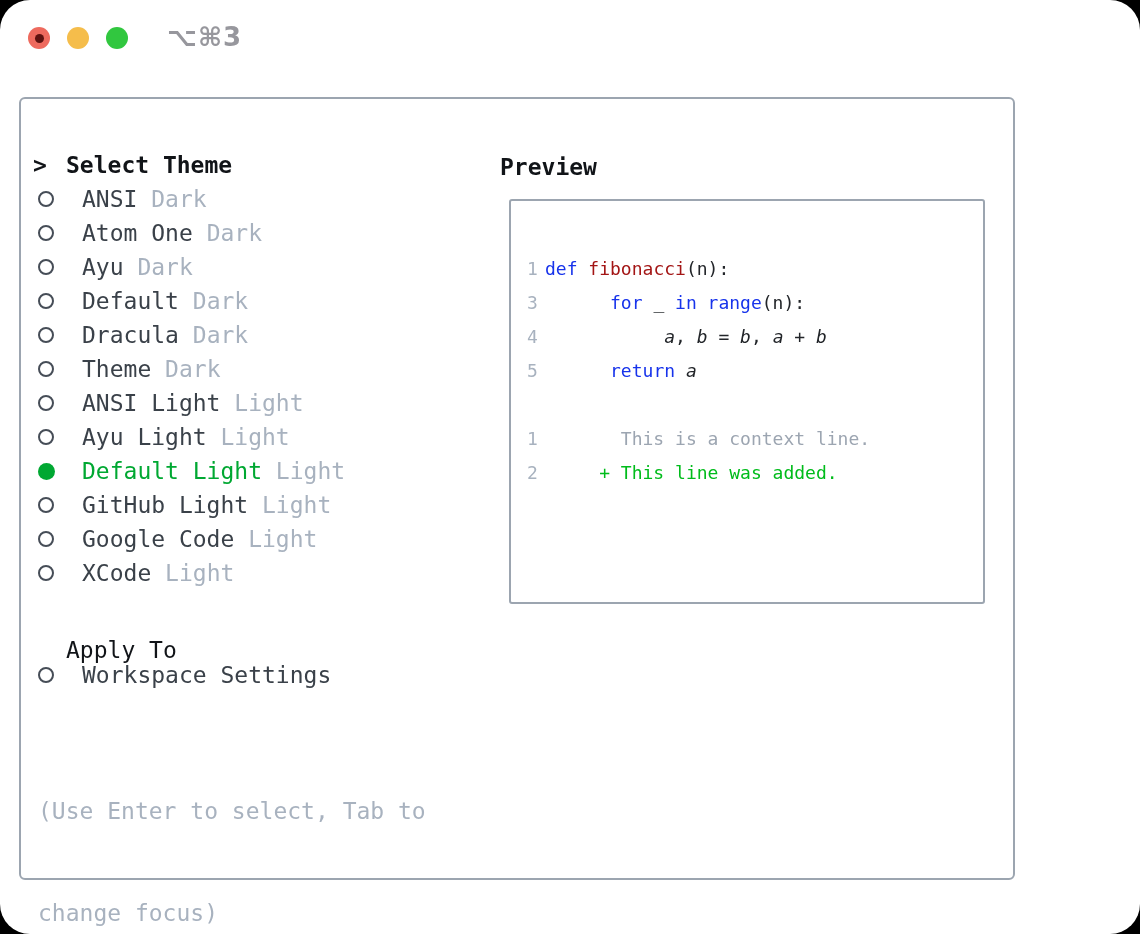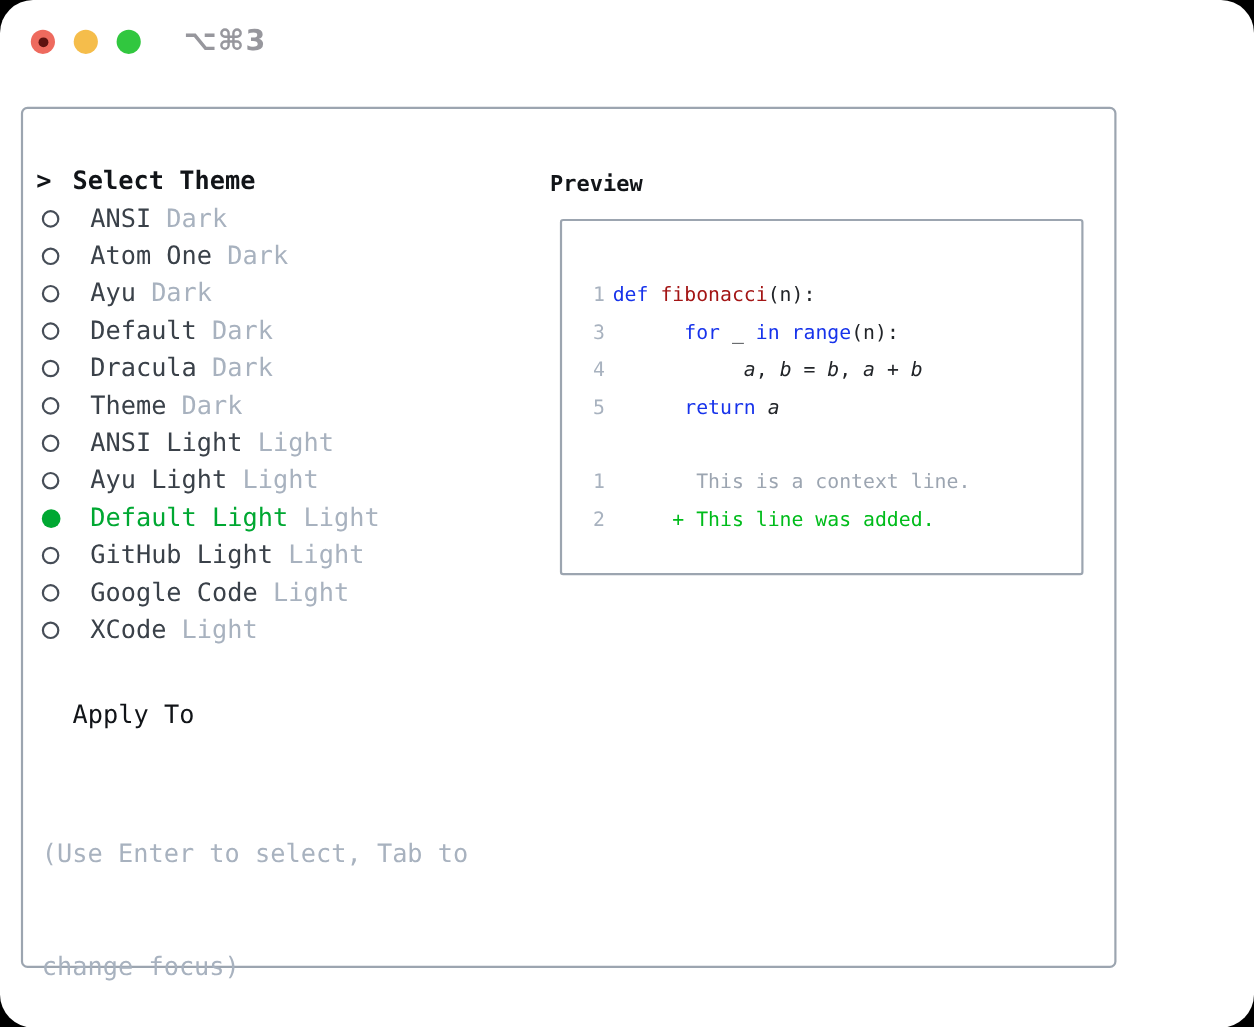--- a/index.html
+++ b/index.html
@@ -40,26 +40,26 @@
   .bullet.sel { width:17px; height:17px; border:none; background:var(--accent_green,#00a832); }
   .t-name { color:var(--dark_text,#3a4149);margin-left:16px; }
   .t-name.sel { color:var(--accent_green,#00a832); }
   .t-badge { color:var(--muted_gray,#a8b2bf); }
   .subhead { color:var(--black_text,#111418);margin-top:17px; }
   .spacer { height:34px; }
   .help { font-size:23px; line-height:34px; color:var(--muted_gray,#a8b2bf); white-space:pre; }
   
   .preview-label {
     position:absolute; left:479px; top:51px; height:34px; display:flex; align-items:center;
-    font-size:20px; font-weight:bold; color:var(--black_text,#111418);
+    font-size:23px; font-weight:bold; color:var(--black_text,#111418);
   }
   .preview-box {
-    position:absolute; left:488px; top:100px; width:476px; height:324px;
+    position:absolute; left:488px; top:100px; width:476px; height:405px;
     border:2px solid var(--border_gray,#9ca5b0); border-radius:3px;
-    box-sizing:border-box; overflow:hidden;padding-left:12px;
+    box-sizing:border-box; overflow:hidden;
   }
   .code { padding:51px 0 0 16px; font-size:18px; line-height:34px; }
   .cl { white-space:pre; height:34px; }
   .ln { display:inline-block; width:12px; margin-right:6px; color:var(--lineno_gray,#a8b2bf); }
   .tk-kw  { color:var(--kw_blue,#1733eb); }
   .tk-fn  { color:var(--fn_red,#a31515); }
   .tk-pl  { color:var(--code_plain,#222529); }
   .tk-v   { color:var(--code_plain,#222529); font-style:italic; }
   .tk-ctx { color:var(--ctx_gray,#9ca5b1); }
   .tk-del { color:var(--del_red,#c93a2f); }
@@ -105,20 +105,21 @@
         </div>
 
       <div class="spacer"></div>
 
       <div class="row">
         <span class="cell"></span>
         <span class="subhead">Apply To</span>
       </div>
 
       <div id="apply-list">
+          <div class="row"><span class="cell"><span class="bullet"></span></span><span class="t-name">Workspace Settings</span></div>
         </div>
 
       <div class="spacer"></div>
 
       <div class="help">
         <div>(Use Enter to select, Tab to</div>
         <div>change focus)</div>
       </div>
     </div>
 

